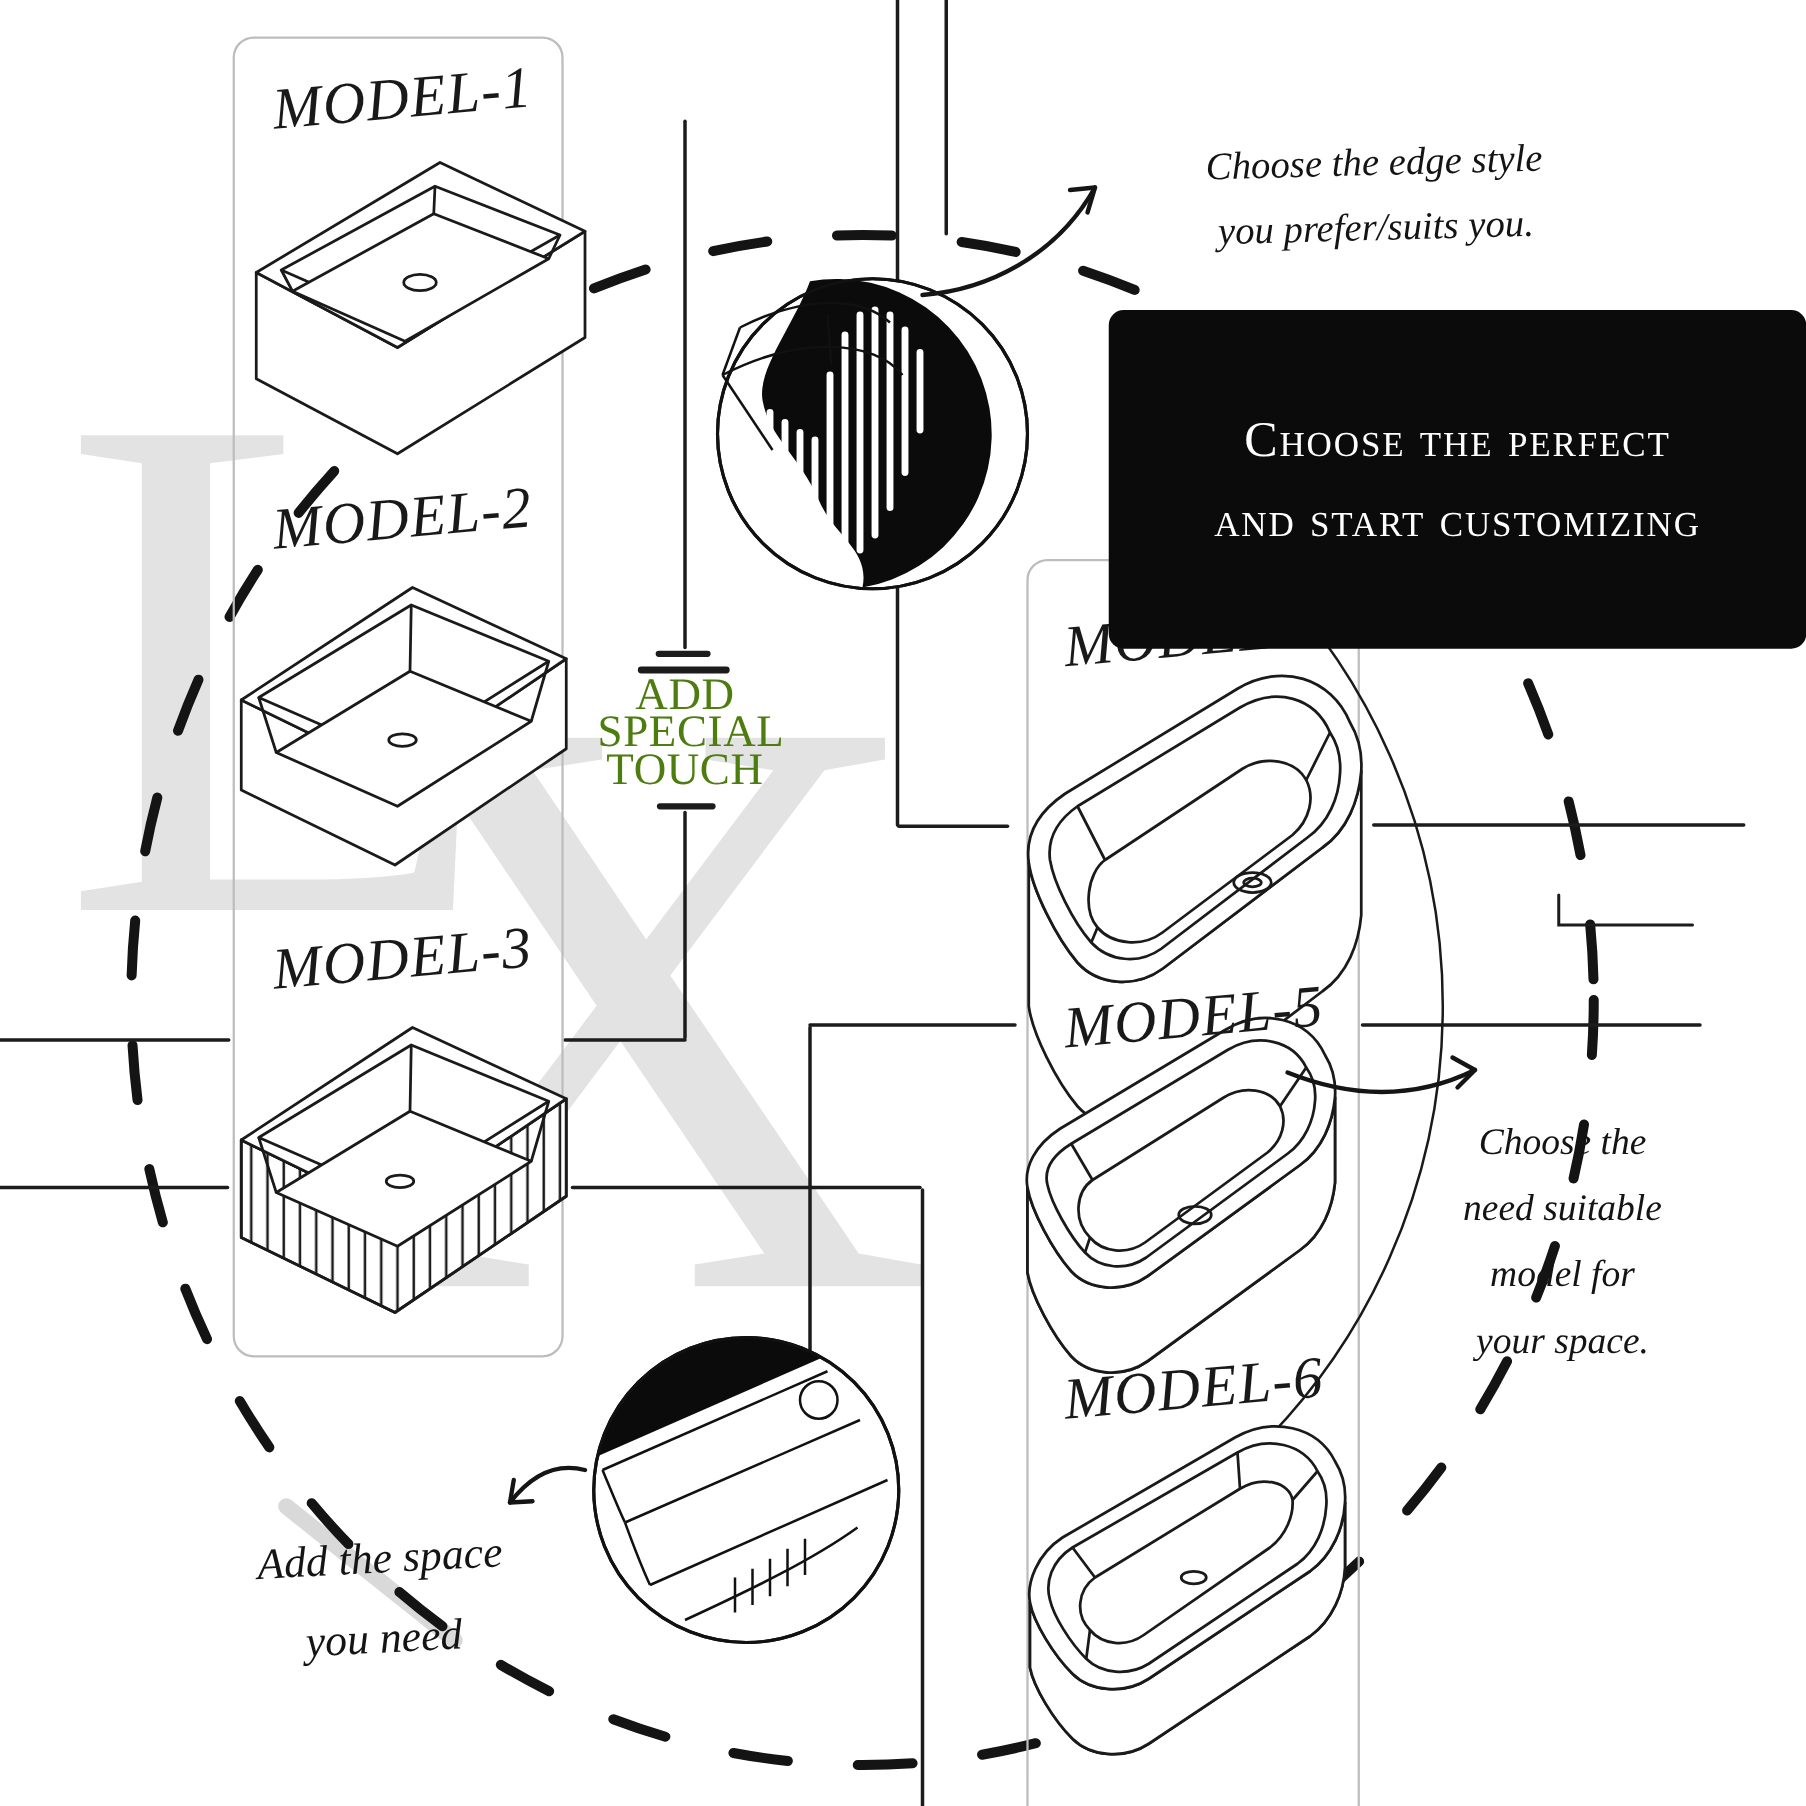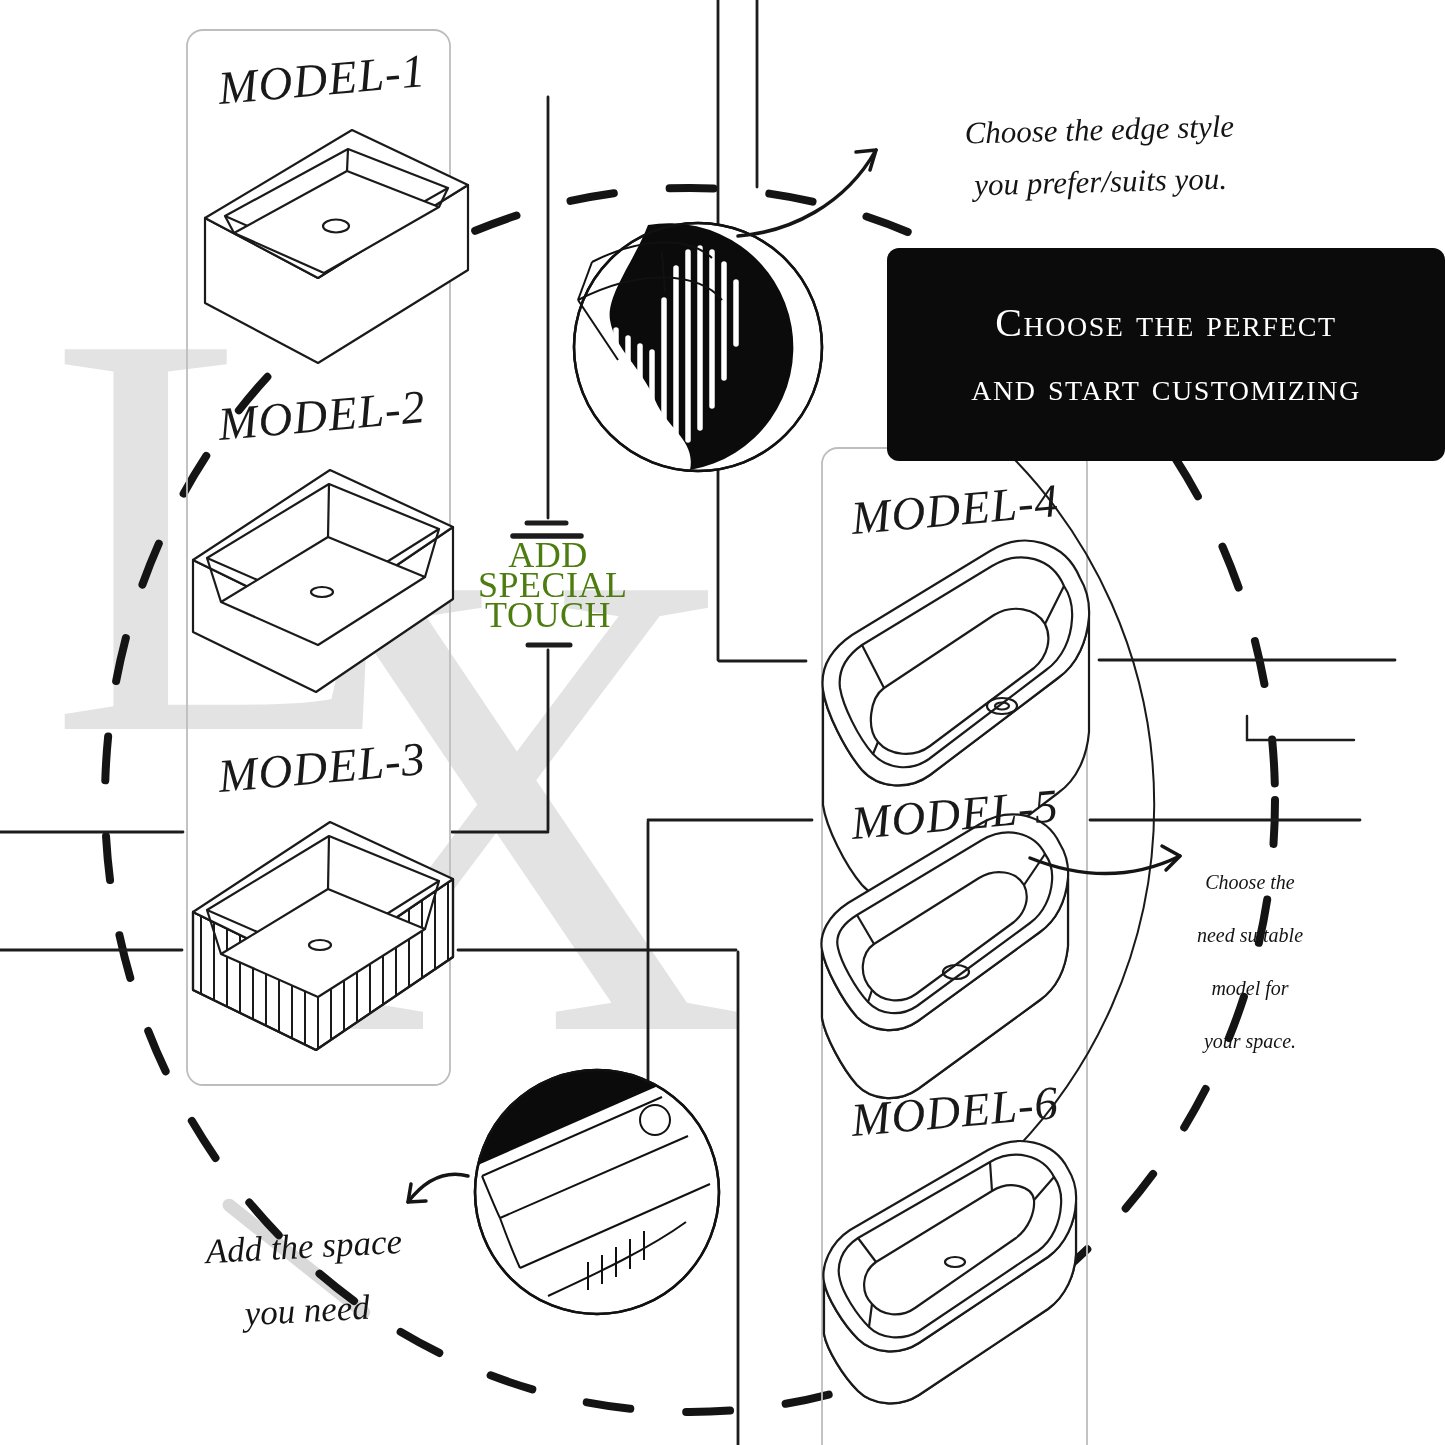--- a/index.html
+++ b/index.html
@@ -14,25 +14,25 @@
             background:#d9d9d9;transform:rotate(38.5deg);transform-origin:0 0;border-radius:7px;}
   
   svg.art{position:absolute;left:0;top:0;z-index:1;}
   
   .txt{position:absolute;z-index:2;}
   .model-label{width:260px;text-align:center;font-style:italic;font-weight:500;font-size:47px;
                letter-spacing:1px;transform:rotate(-5deg);white-space:nowrap;color:#191919;}
   .model-label.right{width:250px;}
   .hand{font-style:italic;font-weight:500;color:#141414;text-align:center;}
   .note-edge{left:895px;top:104px;width:410px;font-size:31px;line-height:52px;transform:rotate(-1.5deg);}
-  .note-suitable{left:1125px;top:856px;width:250px;font-size:20px;line-height:53px;}
+  .note-suitable{left:1125px;top:887px;width:250px;font-size:30px;line-height:53px;}
   .note-space{left:148px;top:1215px;width:315px;font-size:35px;line-height:64px;transform:rotate(-3deg);}
   .special{left:478px;top:540px;width:140px;text-align:center;font-size:36px;line-height:30px;
            letter-spacing:.5px;color:#4d7c0f;}
-  .headline{left:887px;top:248px;width:558px;height:213px;background:#0b0b0b;border-radius:12px;
+  .headline{left:887px;top:248px;width:558px;height:271px;background:#0b0b0b;border-radius:12px;
             display:flex;align-items:center;justify-content:center;}
   .headline-inner{color:#ffffff;font-variant:small-caps;font-size:40px;line-height:1.6;
                   letter-spacing:1.5px;text-align:center;width:100%;}
 </style>
 </head>
 <body>
 
 <div class="canvas">
 
   <div class="wm wm-l txt-none">L</div>

